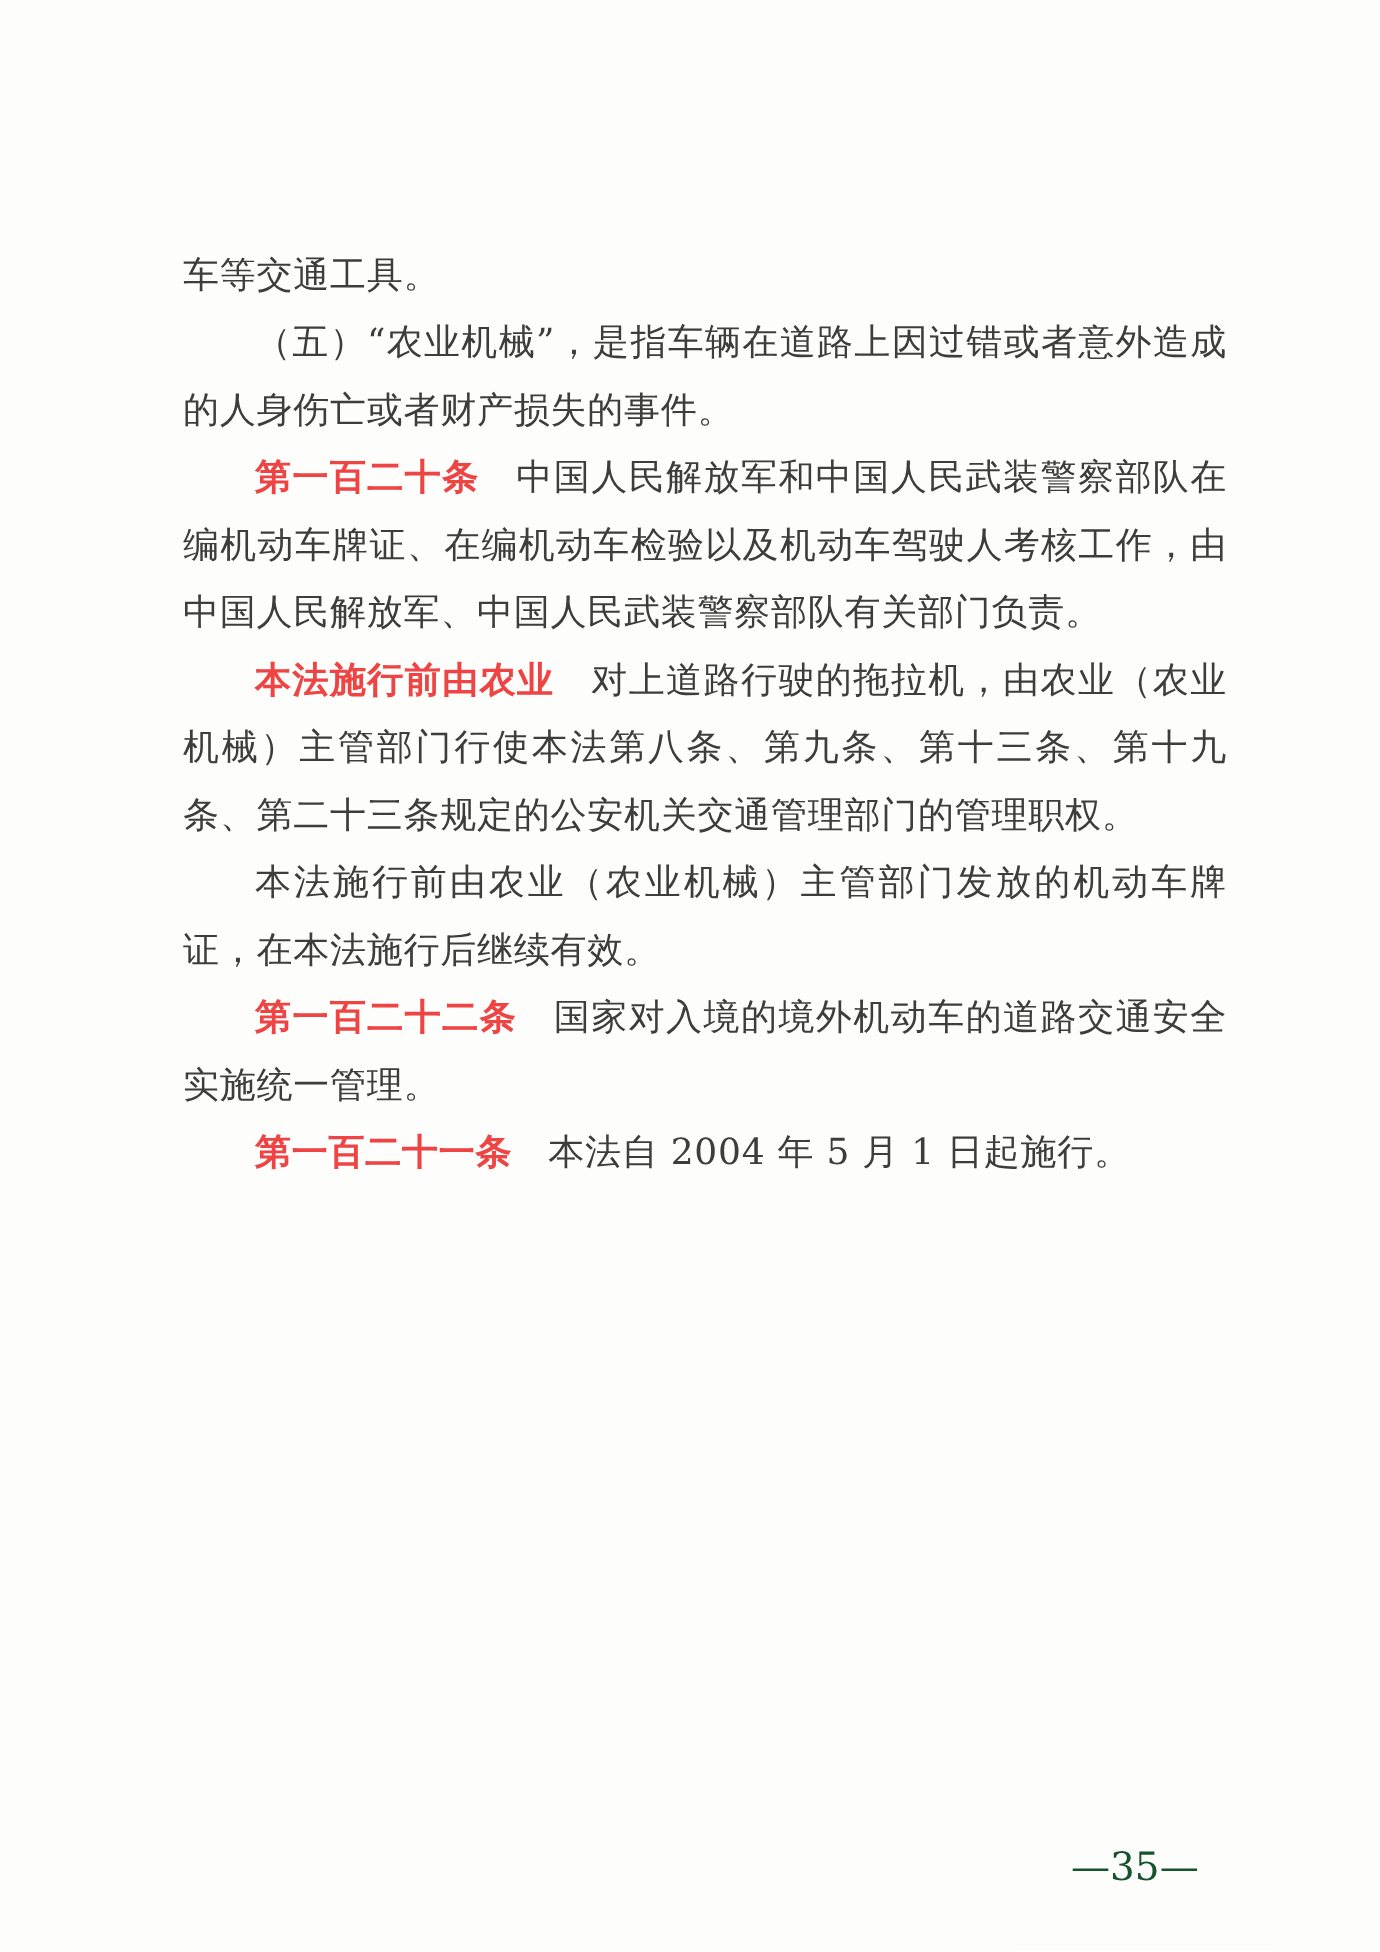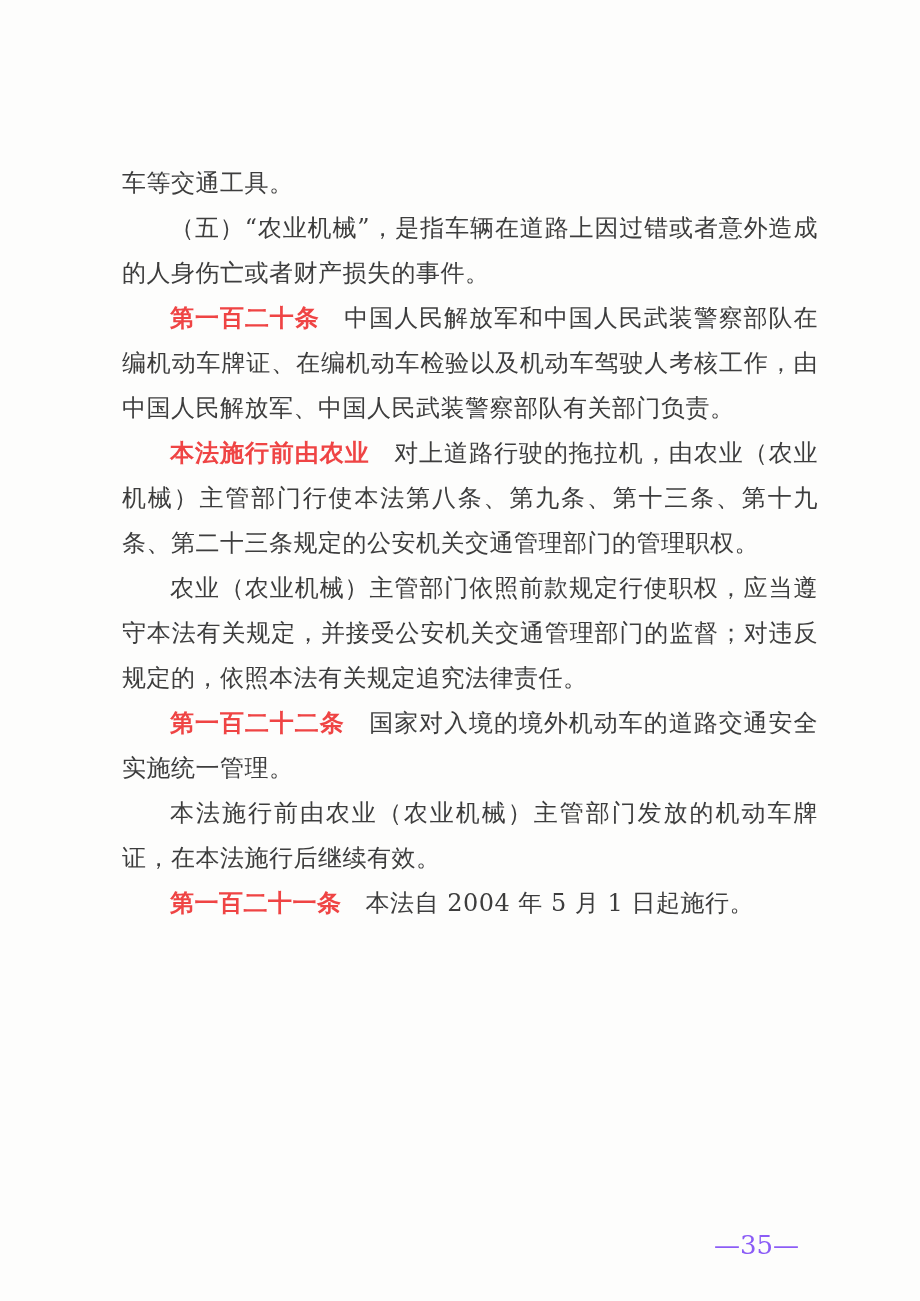--- a/index.html
+++ b/index.html
@@ -46,43 +46,42 @@
     content: "";
     display: inline-block;
     width: 1em;
   }
   .page-number {
     position: absolute;
     left: 714px;
     top: 1230px;
     font-size: 26px;
     line-height: 30px;
-    color: #8b5cf6;
+    color: #14532d;
     font-family: "DejaVu Serif", "Liberation Serif", serif;
   }
 </style>
 </head>
 <body>
 
 <div class="page">
   <div class="content">
 
     <p class="para"><span>车等交通工具。</span></p>
 
     <p class="para indent"><span>（五）“农业机械”，是指车辆在道路上因过错或者意外造成的人身伤亡或者财产损失的事件。</span></p>
 
     <p class="para indent"><span class="term">第一百二十条</span><span>中国人民解放军和中国人民武装警察部队在编机动车牌证、在编机动车检验以及机动车驾驶人考核工作，由中国人民解放军、中国人民武装警察部队有关部门负责。</span></p>
 
     <p class="para indent"><span class="term">本法施行前由农业</span><span>对上道路行驶的拖拉机，由农业（农业机械）主管部门行使本法第八条、第九条、第十三条、第十九条、第二十三条规定的公安机关交通管理部门的管理职权。</span></p>
 
-    <p class="para indent"><span>农业（农业机械）主管部门依照前款规定行使职权，应当遵守本法有关规定，并接受公安机关交通管理部门的监督；对违反规定的，依照本法有关规定追究法律责任。</span></p>
+
+    <p class="para indent"><span>本法施行前由农业（农业机械）主管部门发放的机动车牌证，在本法施行后继续有效。</span></p>
 
     <p class="para indent"><span class="term">第一百二十二条</span><span>国家对入境的境外机动车的道路交通安全实施统一管理。</span></p>
-
-    <p class="para indent"><span>本法施行前由农业（农业机械）主管部门发放的机动车牌证，在本法施行后继续有效。</span></p>
 
 
     <p class="para indent"><span class="term">第一百二十一条</span><span>本法自 2004 年 5 月 1 日起施行。</span></p>
 
   </div>
 
   <div class="page-number">—35—</div>
 </div>
 
 </body></html>

